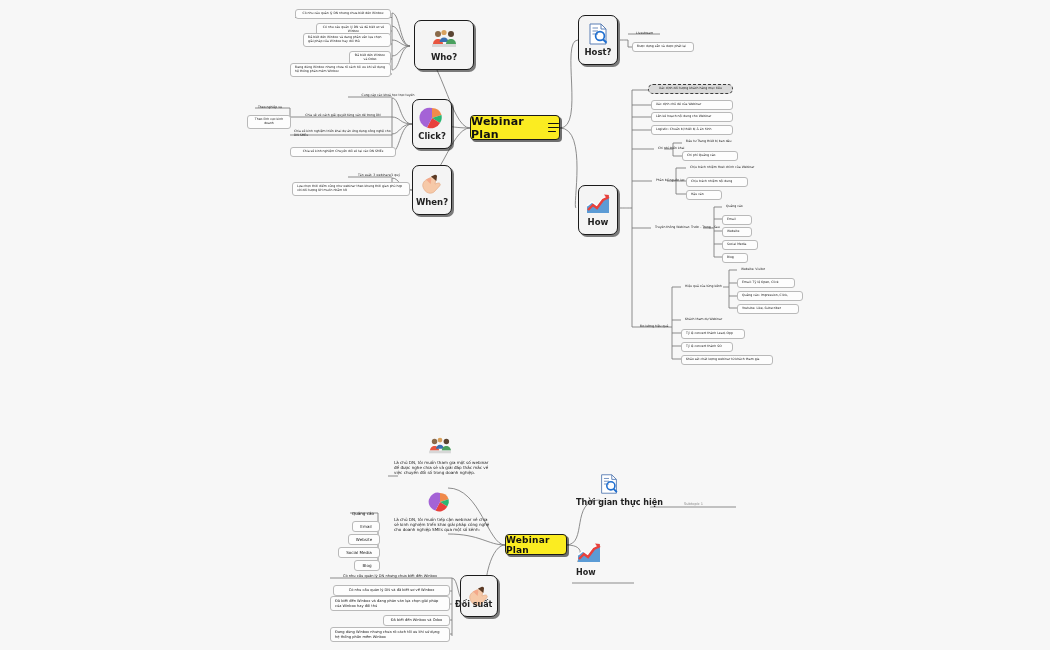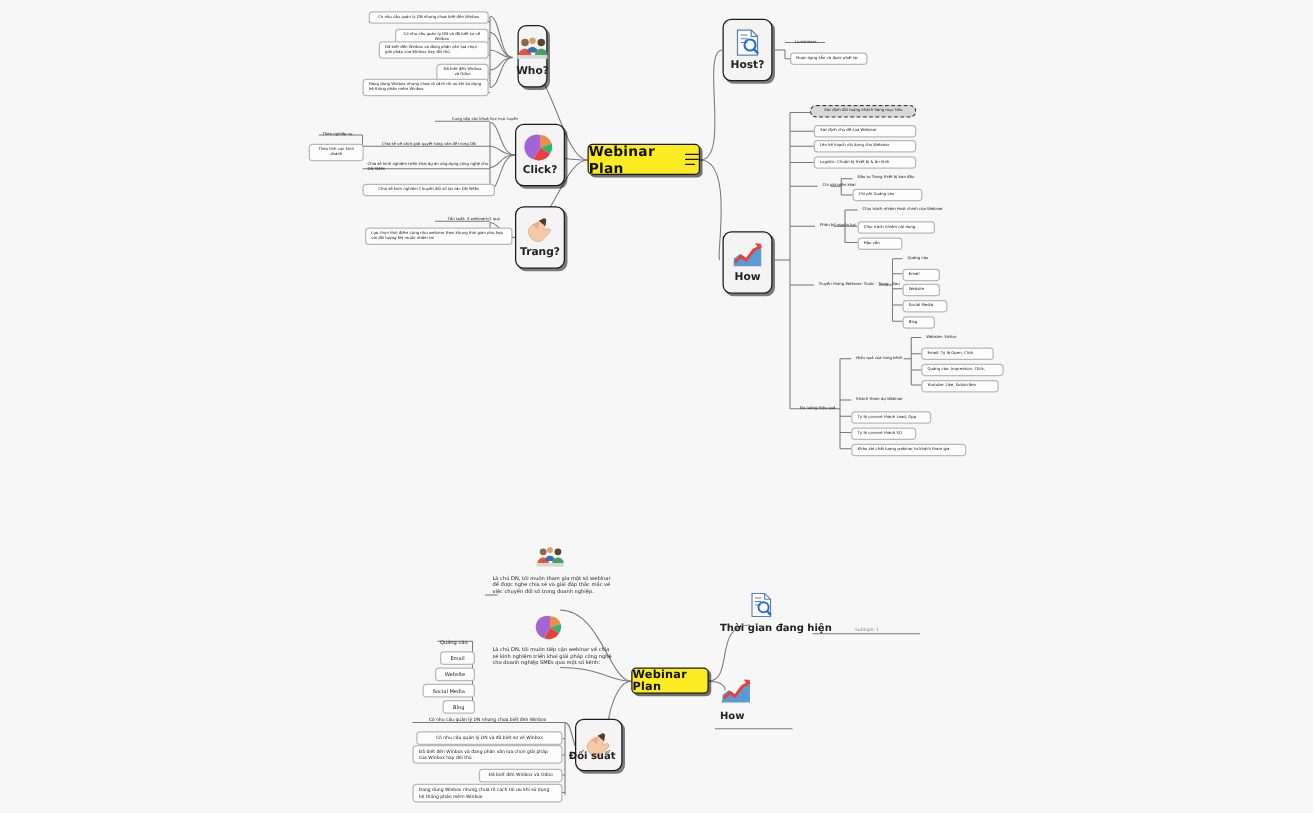--- a/index.html
+++ b/index.html
@@ -183,21 +183,21 @@
 
   <div class="node central t11" style="left:470px;top:115px;width:90px;height:25px;">
     <span>Webinar Plan</span>
     <span class="hamb">
         <i></i>
         <i></i>
         <i></i>
       </span>
   </div>
 
-  <div class="node iconnode" style="left:414px;top:20px;width:24px;height:50px;">
+  <div class="node iconnode" style="left:414px;top:20px;width:60px;height:50px;">
     <svg class="iconart" viewBox="0 0 26 22">
       <circle cx="7" cy="6" r="3" fill="#8a6a4a"></circle>
         <path d="M2 16c0-3 2.4-5 5-5s5 2 5 5z" fill="#e8553f"></path>
       <circle cx="13" cy="4.5" r="2.6" fill="#d8a15e"></circle>
         <path d="M8.6 14c0-2.7 2-4.5 4.4-4.5s4.4 1.8 4.4 4.5z" fill="#3a6fb0"></path>
       <circle cx="20" cy="6" r="3" fill="#5a4432"></circle>
         <path d="M15 16c0-3 2.4-5 5-5s5 2 5 5z" fill="#49a05e"></path>
       <rect x="1" y="16" width="24" height="3" fill="#d7d7d7"></rect>
     </svg>
     <span class="lbl">Who?</span>
@@ -240,21 +240,21 @@
   <div class="node leaf nb t3 center" style="left:290px;top:112px;width:106px;">Chia sẻ về cách giải quyết từng vấn đề trong DN</div>
   <div class="node leaf nb t3" style="left:290px;top:128px;width:106px;">Chia sẻ kinh nghiệm triển khai dự án ứng dụng công nghệ cho DN SMEs</div>
   <div class="node leaf t3 center" style="left:290px;top:147px;width:106px;">Chia sẻ kinh nghiệm Chuyển đổi số tại các DN SMEs</div>
 
   <div class="node iconnode" style="left:412px;top:165px;width:40px;height:50px;">
     <svg class="iconart" viewBox="0 0 26 22">
       <path d="M4 14c-1-3 1-6 3-7l6-3c2-1 4 0 4 2l-1 5 3-1c2-.6 3 1.6 1.6 3L16 18c-1.6 2-4 2.6-6.4 2C7 19.4 5 17 4 14z" fill="#f6c9a8" stroke="#e0a57e" stroke-width=".6"></path>
       <path d="M12 3.5l3.4-1.6c1.4-.7 2.8.2 2.6 1.7l-.7 4.4" fill="#5b3a24"></path>
       <path d="M7 6.5l3-1.5c1.3-.6 2.6.3 2.3 1.7L11.6 11" fill="#f4a98a"></path>
     </svg>
-    <span class="lbl">Trang?</span>
+    <span class="lbl">When?</span>
   </div>
   <div class="node leaf nb t3 center" style="left:348px;top:172px;width:62px;">Tần suất: 3 webinars/1 quý</div>
   <div class="node leaf t3" style="left:292px;top:182px;width:118px;">Lựa chọn thời điểm cũng như webinar theo khung thời gian phù hợp với đối tượng KH muốn nhắm tới</div>
 
   <div class="node iconnode" style="left:578px;top:185px;width:40px;height:50px;">
     <svg class="iconart" viewBox="0 0 26 22">
       <path d="M2 20V13l5-4 5 4 5-7 7-3v17z" fill="#5b9bd5"></path>
       <path d="M2 13l5-4 5 4 5-7 6-2.5" fill="none" stroke="#fff" stroke-width="1.6"></path>
       <path d="M3 17l5-5 4 3 6-8 6-3" fill="none" stroke="#e8413c" stroke-width="2.4"></path>
       <path d="M19 1.5l5 .5-1.5 4.5z" fill="#e8413c"></path>
@@ -342,21 +342,21 @@
     <path d="M5 1h11l5 5v15H5z" fill="#fff" stroke="#5b7fb5" stroke-width="1"></path>
     <path d="M16 1v5h5" fill="none" stroke="#5b7fb5" stroke-width="1"></path>
     <g stroke="#5b7fb5" stroke-width=".9">
         <line x1="7.5" y1="5" x2="13" y2="5"></line>
         <line x1="7.5" y1="8" x2="13" y2="8"></line>
         <line x1="7.5" y1="11" x2="13" y2="11"></line>
       </g>
     <circle cx="15" cy="13" r="4.4" fill="none" stroke="#1f6fd0" stroke-width="1.7"></circle>
     <line x1="18" y1="16.2" x2="21.5" y2="19.8" stroke="#1f6fd0" stroke-width="2"></line>
   </svg>
-  <div class="node plainlbl t8" style="left:576px;top:498px;">Thời gian đang hiện</div>
+  <div class="node plainlbl t8" style="left:576px;top:498px;">Thời gian thực hiện</div>
   <div class="node leaf nb t35 gray" style="left:680px;top:500px;width:42px;">Subtopic 1</div>
 
   <svg class="node" style="left:576px;top:542px;width:26px;height:22px;" viewBox="0 0 26 22">
     <path d="M2 20V13l5-4 5 4 5-7 7-3v17z" fill="#5b9bd5"></path>
     <path d="M2 13l5-4 5 4 5-7 6-2.5" fill="none" stroke="#fff" stroke-width="1.6"></path>
     <path d="M3 17l5-5 4 3 6-8 6-3" fill="none" stroke="#e8413c" stroke-width="2.4"></path>
     <path d="M19 1.5l5 .5-1.5 4.5z" fill="#e8413c"></path>
   </svg>
   <div class="node plainlbl t8" style="left:576px;top:568px;">How</div>
 

